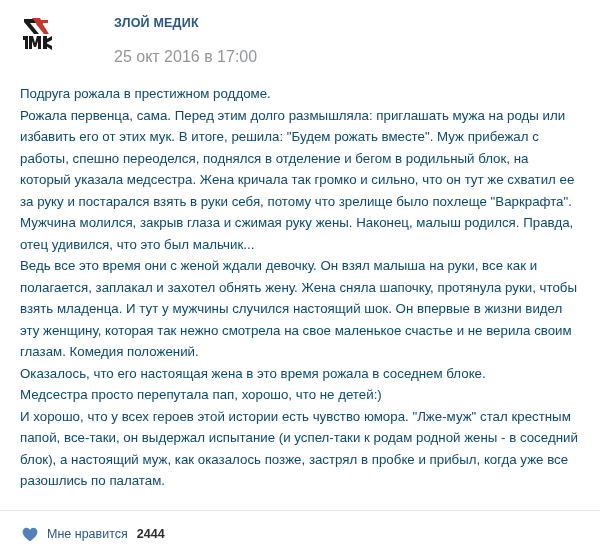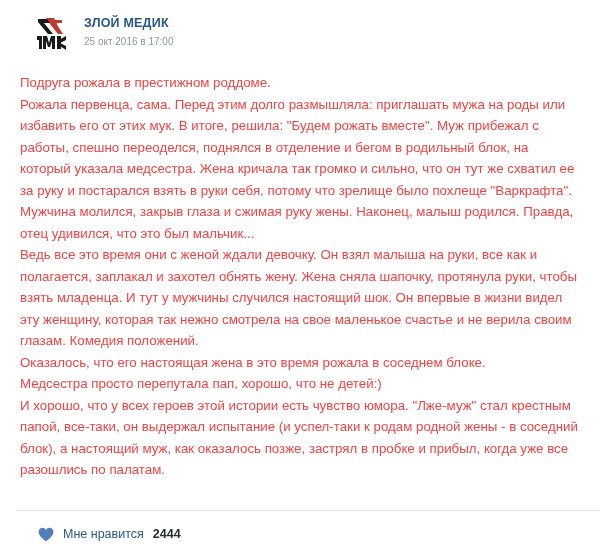--- a/index.html
+++ b/index.html
@@ -17,21 +17,22 @@
   .post {
     width: 600px;
     height: 557px;
     box-sizing: border-box;
     position: relative;
     background: #ffffff;
   }
   .post-header {
     display: flex;
     align-items: flex-start;
-    padding: 14px 18px 0 32px;
+    padding: 14px 18px 0 18px;
+    gap: 44px;
   }
   .avatar {
     width: 40px;
     height: 40px;
     flex: 0 0 40px;
     position: relative;
     background: #ffffff;
     overflow: hidden;
   }
   .avatar svg {
@@ -46,37 +47,37 @@
   }
   .author {
     font-size: 12.5px;
     font-weight: bold;
     color: #2a5885;
     letter-spacing: 0.2px;
     line-height: 16px;
     text-transform: uppercase;
   }
   .timestamp {
-    font-size: 10px;
+    font-size: 16px;
     color: #939699;
     line-height: 16px;
-    margin-top: 3px;
+    margin-top: 18px;
   }
   .post-body {
     padding: 18px 20px 0 20px;
     font-size: 13.3px;
     line-height: 21.5px;
-    color: #ef4444;
+    color: #0c4a6e;
     white-space: pre-wrap;
     word-wrap: break-word;
     text-align: left;
   }
   .footer {
     position: absolute;
-    left: 16px;
+    left: 0;
     right: 0;
     bottom: 0;
     height: 46px;
     border-top: 1px solid #e3e6ea;
     display: flex;
     align-items: center;
     padding-left: 22px;
     background: #ffffff;
   }
   .like-button {

